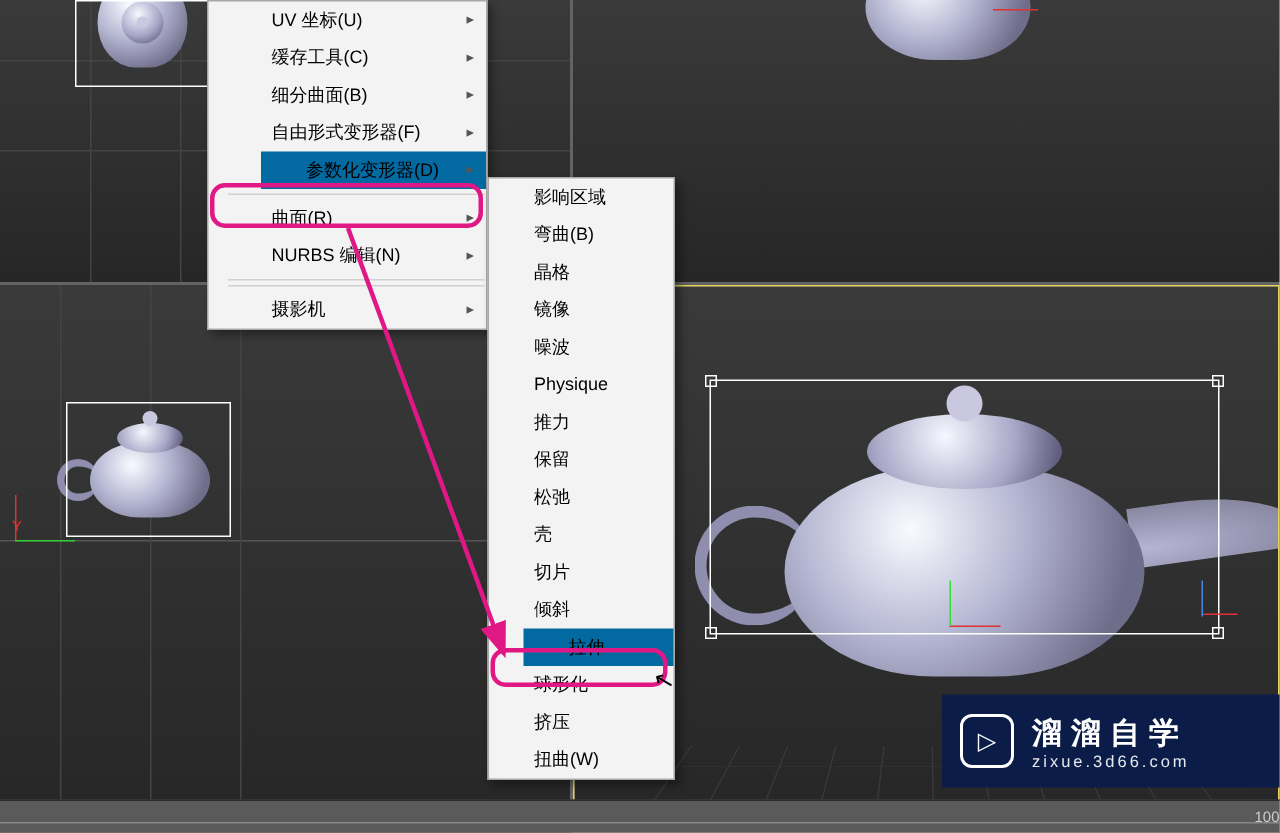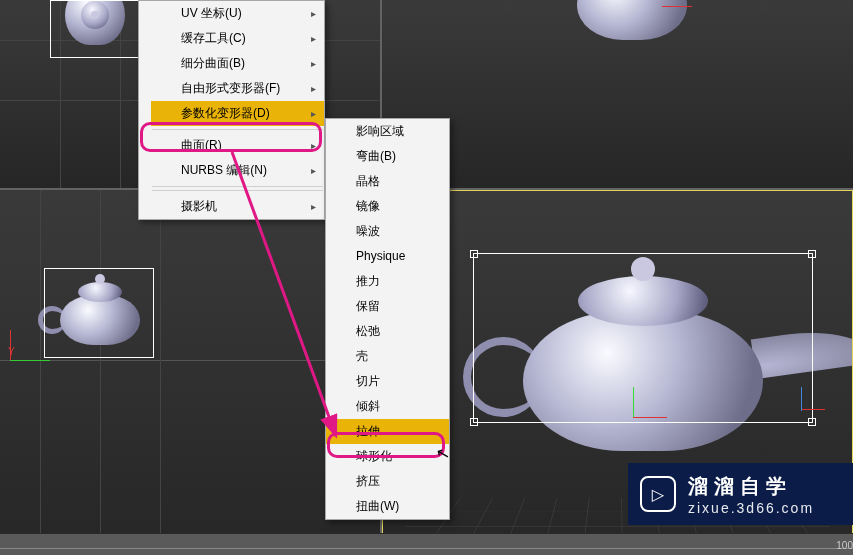--- a/index.html
+++ b/index.html
@@ -58,38 +58,38 @@
   .sel-bounds .c-tl{left:-4px;top:-4px} .sel-bounds .c-tr{right:-4px;top:-4px}
   .sel-bounds .c-bl{left:-4px;bottom:-4px} .sel-bounds .c-br{right:-4px;bottom:-4px}
   .gizmo-x { position:absolute; width:30px; height:1px; background:#d33; }
   .gizmo-y { position:absolute; width:1px; height:30px; background:#3d3; }
   .gizmo-y-label{position:absolute;color:#d33;font-size:10px}
 
   
   .menu { position:absolute; background:#f3f3f3; border:1px solid #a7a7a7; box-shadow:3px 3px 6px rgba(0,0,0,.4); color:#000; }
   .menu-item { position:relative; height:25px; line-height:25px; padding:0 28px 0 30px; white-space:nowrap; }
   .menu-item.has-sub::after { content:"▸"; position:absolute; right:8px; top:0; color:#555; font-size:10px; }
-  .menu-item.hover { background:#eab308; }
+  .menu-item.hover { background:#0369a1;margin-left:23px; }
   .menu-sep { height:1px; background:#d0d0d0; margin:3px 1px; }
   .menu1 { left:138px; top:0; width:187px;padding-left:12px; }
   .menu2 { left:325px; top:118px; width:125px; }
 
   
   .hilite { position:absolute; border:3px solid #e01885; border-radius:10px; pointer-events:none; }
   .hilite1 { left:140px; top:122px; width:182px; height:30px; }
   .hilite2 { left:327px; top:432px; width:118px; height:26px; }
   svg.arrow { position:absolute; left:0; top:0; pointer-events:none; }
 
   .cursor { position:absolute; left:436px; top:444px; font-size:16px; color:#000; transform:rotate(-15deg); }
 
   
   .watermark { position:absolute; right:0; bottom:30px; width:225px; height:62px; background:#0a1c47; color:#fff; display:flex; align-items:center; padding:0 12px; }
   .watermark .logo { width:36px; height:36px; border:2px solid #fff; border-radius:8px; display:flex; align-items:center; justify-content:center; font-size:16px; margin-right:12px; }
   .watermark .txt-cn { font-size:20px; font-weight:600; letter-spacing:6px; }
-  .watermark .txt-url{ font-size:14px; letter-spacing:2px; opacity:.9; }
+  .watermark .txt-url{ font-size:11px; letter-spacing:2px; opacity:.9; }
 
   .timeline { position:absolute; left:0; right:0; bottom:0; height:22px; background:#5a5a5a; border-top:1px solid #2a2a2a; }
   .timeline .ticks { position:absolute; left:0; right:0; bottom:6px; height:1px; background:#888; }
   .timeline .num { position:absolute; bottom:4px; color:#ccc; font-size:10px; }
 </style>
 </head>
 <body>
 
 <div class="stage">
 

